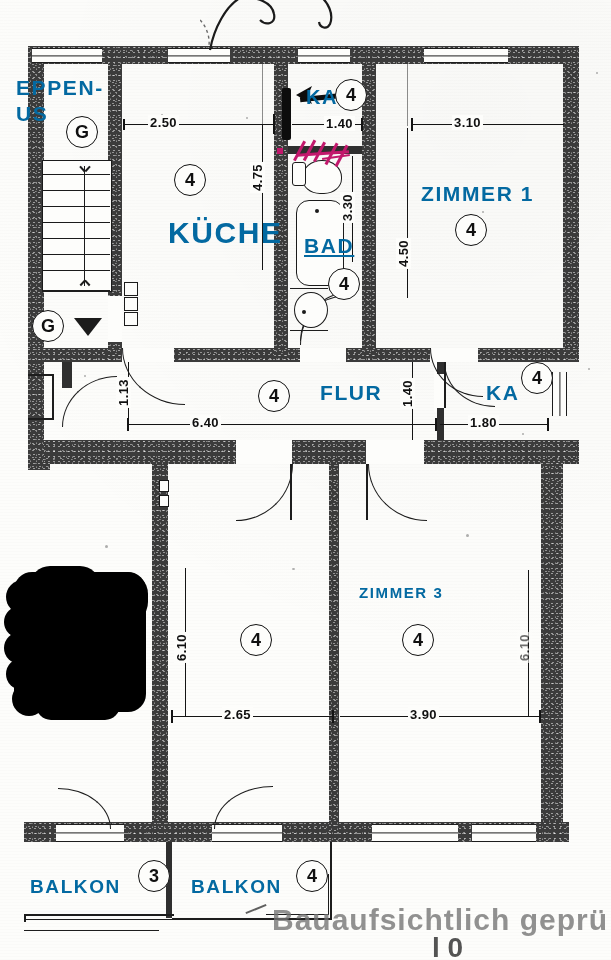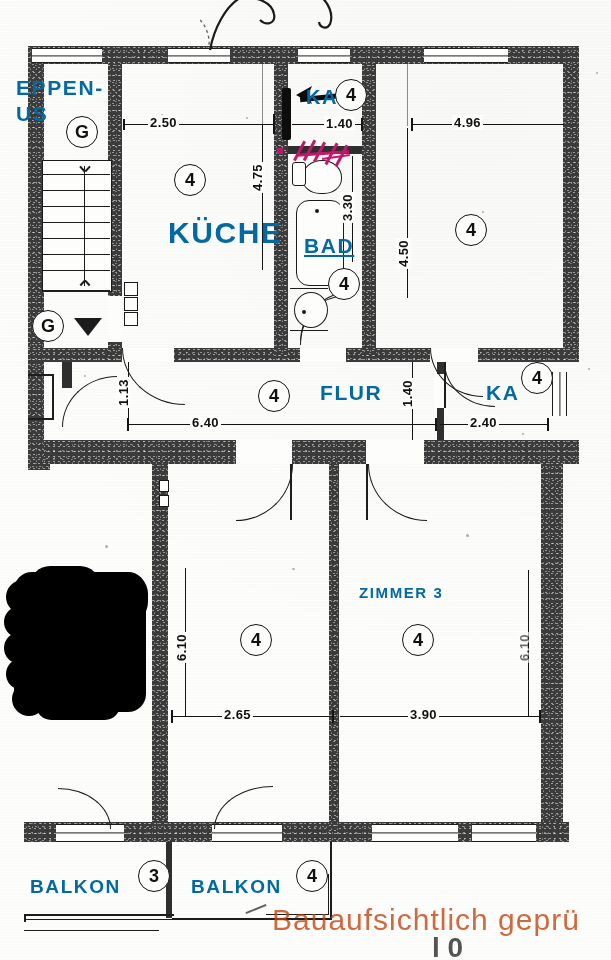--- a/index.html
+++ b/index.html
@@ -87,21 +87,21 @@
   .blob-lobe{position:absolute;background:#000;border-radius:50%;}
 
   
   .mg{position:absolute;background:#c2186c;transform-origin:center;}
 
   
   .strike{position:absolute;background:#0d0d0d;}
 
   
   #stamp{position:absolute;font-family:"Liberation Sans",sans-serif;
-      color:#c2410c;white-space:nowrap;opacity:.78;}
+      color:#737373;white-space:nowrap;opacity:.78;font-weight:bold;}
   #stamp2{position:absolute;font-family:"Liberation Sans",sans-serif;
       color:#2a2a2a;white-space:nowrap;opacity:.8;}
   .stampbox{position:absolute;border:1.4px solid #1b1b1b;border-top:none;}
 
   .sq{position:absolute;border:1.2px solid #1b1b1b;background:#fdfdfb;}
 </style>
 </head>
 <body>
 
 <div id="plan">
@@ -269,39 +269,39 @@
 
   <div class="dimline" style="left:292px;top:124px;width:70px;"></div>
   <div class="tick" style="left:361px;top:118px;width:1.6px;height:13px;"></div>
   <div class="dim" style="left:324px;top:116px;">1.40</div>
 
   <div class="dimline-v" style="left:352px;top:156px;height:106px;"></div>
   <div class="dim-v" style="left:332px;top:200px;">3.30</div>
 
   <div class="dimline" style="left:412px;top:124px;width:152px;"></div>
   <div class="tick" style="left:411px;top:118px;width:1.6px;height:13px;"></div>
-  <div class="dim" style="left:452px;top:115px;">4.96</div>
+  <div class="dim" style="left:452px;top:115px;">3.10</div>
 
   <div class="dimline-v" style="left:407px;top:128px;height:170px;"></div>
   <div class="dim-v" style="left:388px;top:246px;">4.50</div>
 
   <div class="dimline" style="left:128px;top:424px;width:308px;"></div>
   <div class="tick" style="left:127px;top:418px;width:1.6px;height:13px;"></div>
   <div class="tick" style="left:435px;top:418px;width:1.6px;height:13px;"></div>
   <div class="dim" style="left:190px;top:415px;">6.40</div>
 
   <div class="dimline-v" style="left:128px;top:362px;height:62px;"></div>
   <div class="dim-v" style="left:108px;top:385px;">1.13</div>
 
   <div class="dimline-v" style="left:412px;top:362px;height:78px;"></div>
   <div class="dim-v" style="left:392px;top:386px;">1.40</div>
 
   <div class="dimline" style="left:440px;top:424px;width:108px;"></div>
   <div class="tick" style="left:547px;top:418px;width:1.6px;height:13px;"></div>
-  <div class="dim" style="left:468px;top:415px;">2.40</div>
+  <div class="dim" style="left:468px;top:415px;">1.80</div>
 
   <div class="dimline" style="left:172px;top:716px;width:160px;"></div>
   <div class="tick" style="left:171px;top:710px;width:1.6px;height:13px;"></div>
   <div class="tick" style="left:332px;top:710px;width:1.6px;height:13px;"></div>
   <div class="dim" style="left:222px;top:707px;">2.65</div>
 
   <div class="dimline-v" style="left:185px;top:568px;height:148px;"></div>
   <div class="dim-v" style="left:166px;top:640px;">6.10</div>
 
   <div class="dimline" style="left:340px;top:716px;width:200px;"></div>
@@ -311,20 +311,21 @@
   <div class="dimline-v" style="left:528px;top:570px;height:146px;"></div>
   <div class="dim-v" style="left:509px;top:640px;opacity:.6;">6.10</div>
 
   <div class="hair" style="left:407px;top:64px;width:1.2px;height:62px;opacity:.5;"></div>
   <div class="hair" style="left:262px;top:64px;width:1.2px;height:60px;opacity:.5;"></div>
 
   <div class="rlbl" style="left:16px;top:76px;font-size:21px;">EPPEN-</div>
   <div class="rlbl" style="left:16px;top:102px;font-size:21px;">US</div>
   <div class="rlbl" style="left:168px;top:216px;font-size:30px;">KÜCHE</div>
   <div class="rlbl" style="left:304px;top:234px;font-size:21px;text-decoration:underline;">BAD</div>
+  <div class="rlbl" style="left:421px;top:182px;font-size:21px;">ZIMMER 1</div>
   <div class="rlbl" style="left:320px;top:381px;font-size:21px;">FLUR</div>
   <div class="rlbl" style="left:486px;top:381px;font-size:21px;">KA</div>
   <div class="rlbl" style="left:306px;top:86px;font-size:20px;">KA</div>
   <div class="rlbl" style="left:359px;top:584px;font-size:15px;">ZIMMER 3</div>
   <div class="rlbl" style="left:30px;top:876px;font-size:19px;">BALKON</div>
   <div class="rlbl" style="left:191px;top:876px;font-size:19px;">BALKON</div>
 
   <div class="circ" style="left:66px;top:116px;width:30px;height:30px;font-size:18px;">G</div>
   <div class="circ" style="left:32px;top:310px;width:30px;height:30px;font-size:18px;">G</div>
   <div class="circ" style="left:174px;top:164px;width:30px;height:30px;font-size:18px;">4</div>

